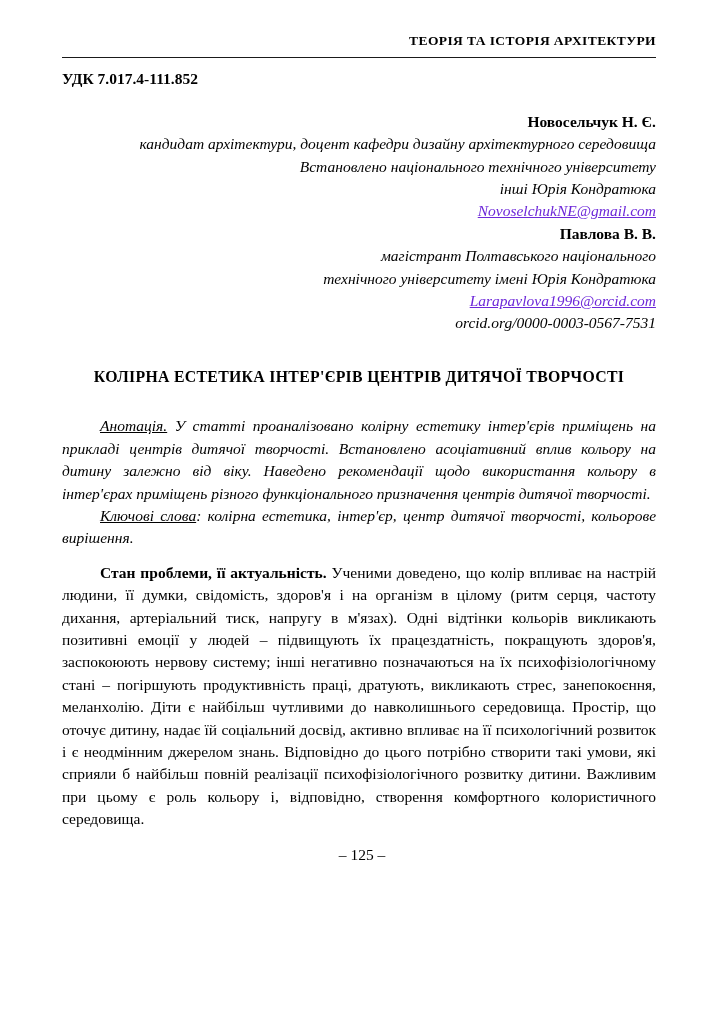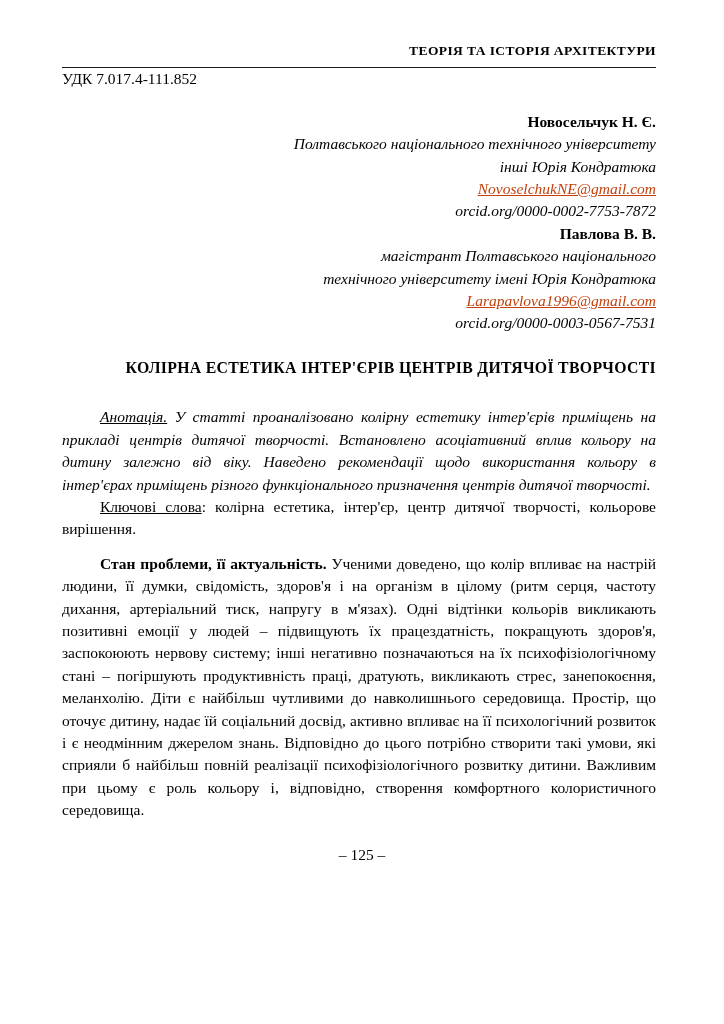--- a/index.html
+++ b/index.html
@@ -7,64 +7,65 @@
   .page {
     position: relative;
     width: 724px;
     height: 928px;
     margin: 0 auto;
     background: #ffffff;
     color: #000000;
     font-family: "Liberation Serif", "DejaVu Serif", serif;
     font-size: 15.5px;
     line-height: 22.4px;
-    padding: 40px 68px 0 62px;
+    padding: 30px 68px 0 62px;
     overflow: hidden;
   }
   .running-head {
     text-align: right;
     font-weight: bold;
     font-size: 13.5px;
     letter-spacing: 0.4px;
     padding-bottom: 5px;
     border-bottom: 1.5px solid #1a1a1a;
   }
   .udc {
-    margin-top: 0;
-    font-weight: normal;
+    margin-top: 10px;
+    font-weight: bold;
   }
   .authors {
     margin-top: 20px;
     text-align: right;
     font-style: italic;
   }
   .author-name {
     font-style: normal;
     font-weight: bold;
   }
   .email {
     text-decoration: underline;
-    color: #c2410c;
+    color: #6d28d9;
   }
   .article-title {
-    margin-top: 22px;
-    text-align: right;
+    margin-top: 31px;
+    text-align: center;
     font-size: 15.8px;
     font-weight: bold;
     letter-spacing: 0.3px;
   }
   p.par {
     text-align: justify;
     text-indent: 38px;
   }
   .abstract-par {
     margin-top: 27px;
     font-style: italic;
   }
   .keywords-par {
+    font-style: italic;
   }
   .u { text-decoration: underline; }
   .body-start { margin-top: 12px; }
   .page-footer {
     position: absolute;
     left: 0;
     right: 0;
     bottom: 62px;
     text-align: center;
     font-size: 15.5px;
@@ -76,29 +77,29 @@
 <div class="page">
 
   <div class="running-head">
     <span>ТЕОРІЯ ТА ІСТОРІЯ АРХІТЕКТУРИ</span>
   </div>
 
   <div class="udc">УДК 7.017.4-111.852</div>
 
   <div class="authors">
     <div class="author-name">Новосельчук Н. Є.</div>
-    <div>Полтавського  національного  технічного університету</div>
+    <div>кандидат  архітектури, доцент кафедри дизайну архітектурного середовища</div>
+    <div>Встановлено  національного  технічного університету</div>
     <div>інші Юрія Кондратюка</div>
     <div><span class="email">NovoselchukNE@gmail.com</span></div>
-    <div>orcid.org/0000-0002-7753-7872</div>
 
     <div class="author-name">Павлова В. В.</div>
     <div>магістрант Полтавського  національного</div>
     <div>технічного університету імені Юрія Кондратюка</div>
-    <div><span class="email">Larapavlova1996@gmail.com</span></div>
+    <div><span class="email">Larapavlova1996@orcid.com</span></div>
     <div>orcid.org/0000-0003-0567-7531</div>
   </div>
 
   <h1 class="article-title">КОЛІРНА ЕСТЕТИКА ІНТЕР'ЄРІВ ЦЕНТРІВ ДИТЯЧОЇ ТВОРЧОСТІ</h1>
 
   <p class="par abstract-par"><span class="u">Анотація.</span><span> У статті проаналізовано колірну естетику інтер'єрів приміщень на прикладі центрів дитячої творчості. Встановлено асоціативний вплив кольору на дитину залежно від віку. Наведено рекомендації щодо використання кольору в інтер'єрах приміщень різного функціонального призначення центрів дитячої творчості.</span></p>
 
   <p class="par keywords-par"><span class="u">Ключові слова</span><span>: колірна естетика, інтер'єр, центр дитячої творчості, кольорове вирішення.</span></p>
 
   <p class="par body-start"><b>Стан проблеми, її актуальність.</b><span>  Ученими доведено, що колір впливає на настрій людини, її думки, свідомість, здоров'я і на організм в цілому (ритм серця, частоту дихання, артеріальний тиск, напругу в м'язах). Одні відтінки кольорів викликають позитивні емоції у людей – підвищують їх працездатність, покращують здоров'я, заспокоюють нервову систему; інші негативно позначаються на їх психофізіологічному стані – погіршують продуктивність праці, дратують, викликають стрес, занепокоєння, меланхолію. Діти є найбільш чутливими до навколишнього середовища. Простір, що оточує дитину, надає їй соціальний досвід, активно впливає на її психологічний розвиток і є неодмінним джерелом знань. Відповідно до цього потрібно створити такі умови, які сприяли б найбільш повній реалізації психофізіологічного розвитку дитини. Важливим при цьому є роль кольору і, відповідно, створення комфортного колористичного середовища.</span></p>

